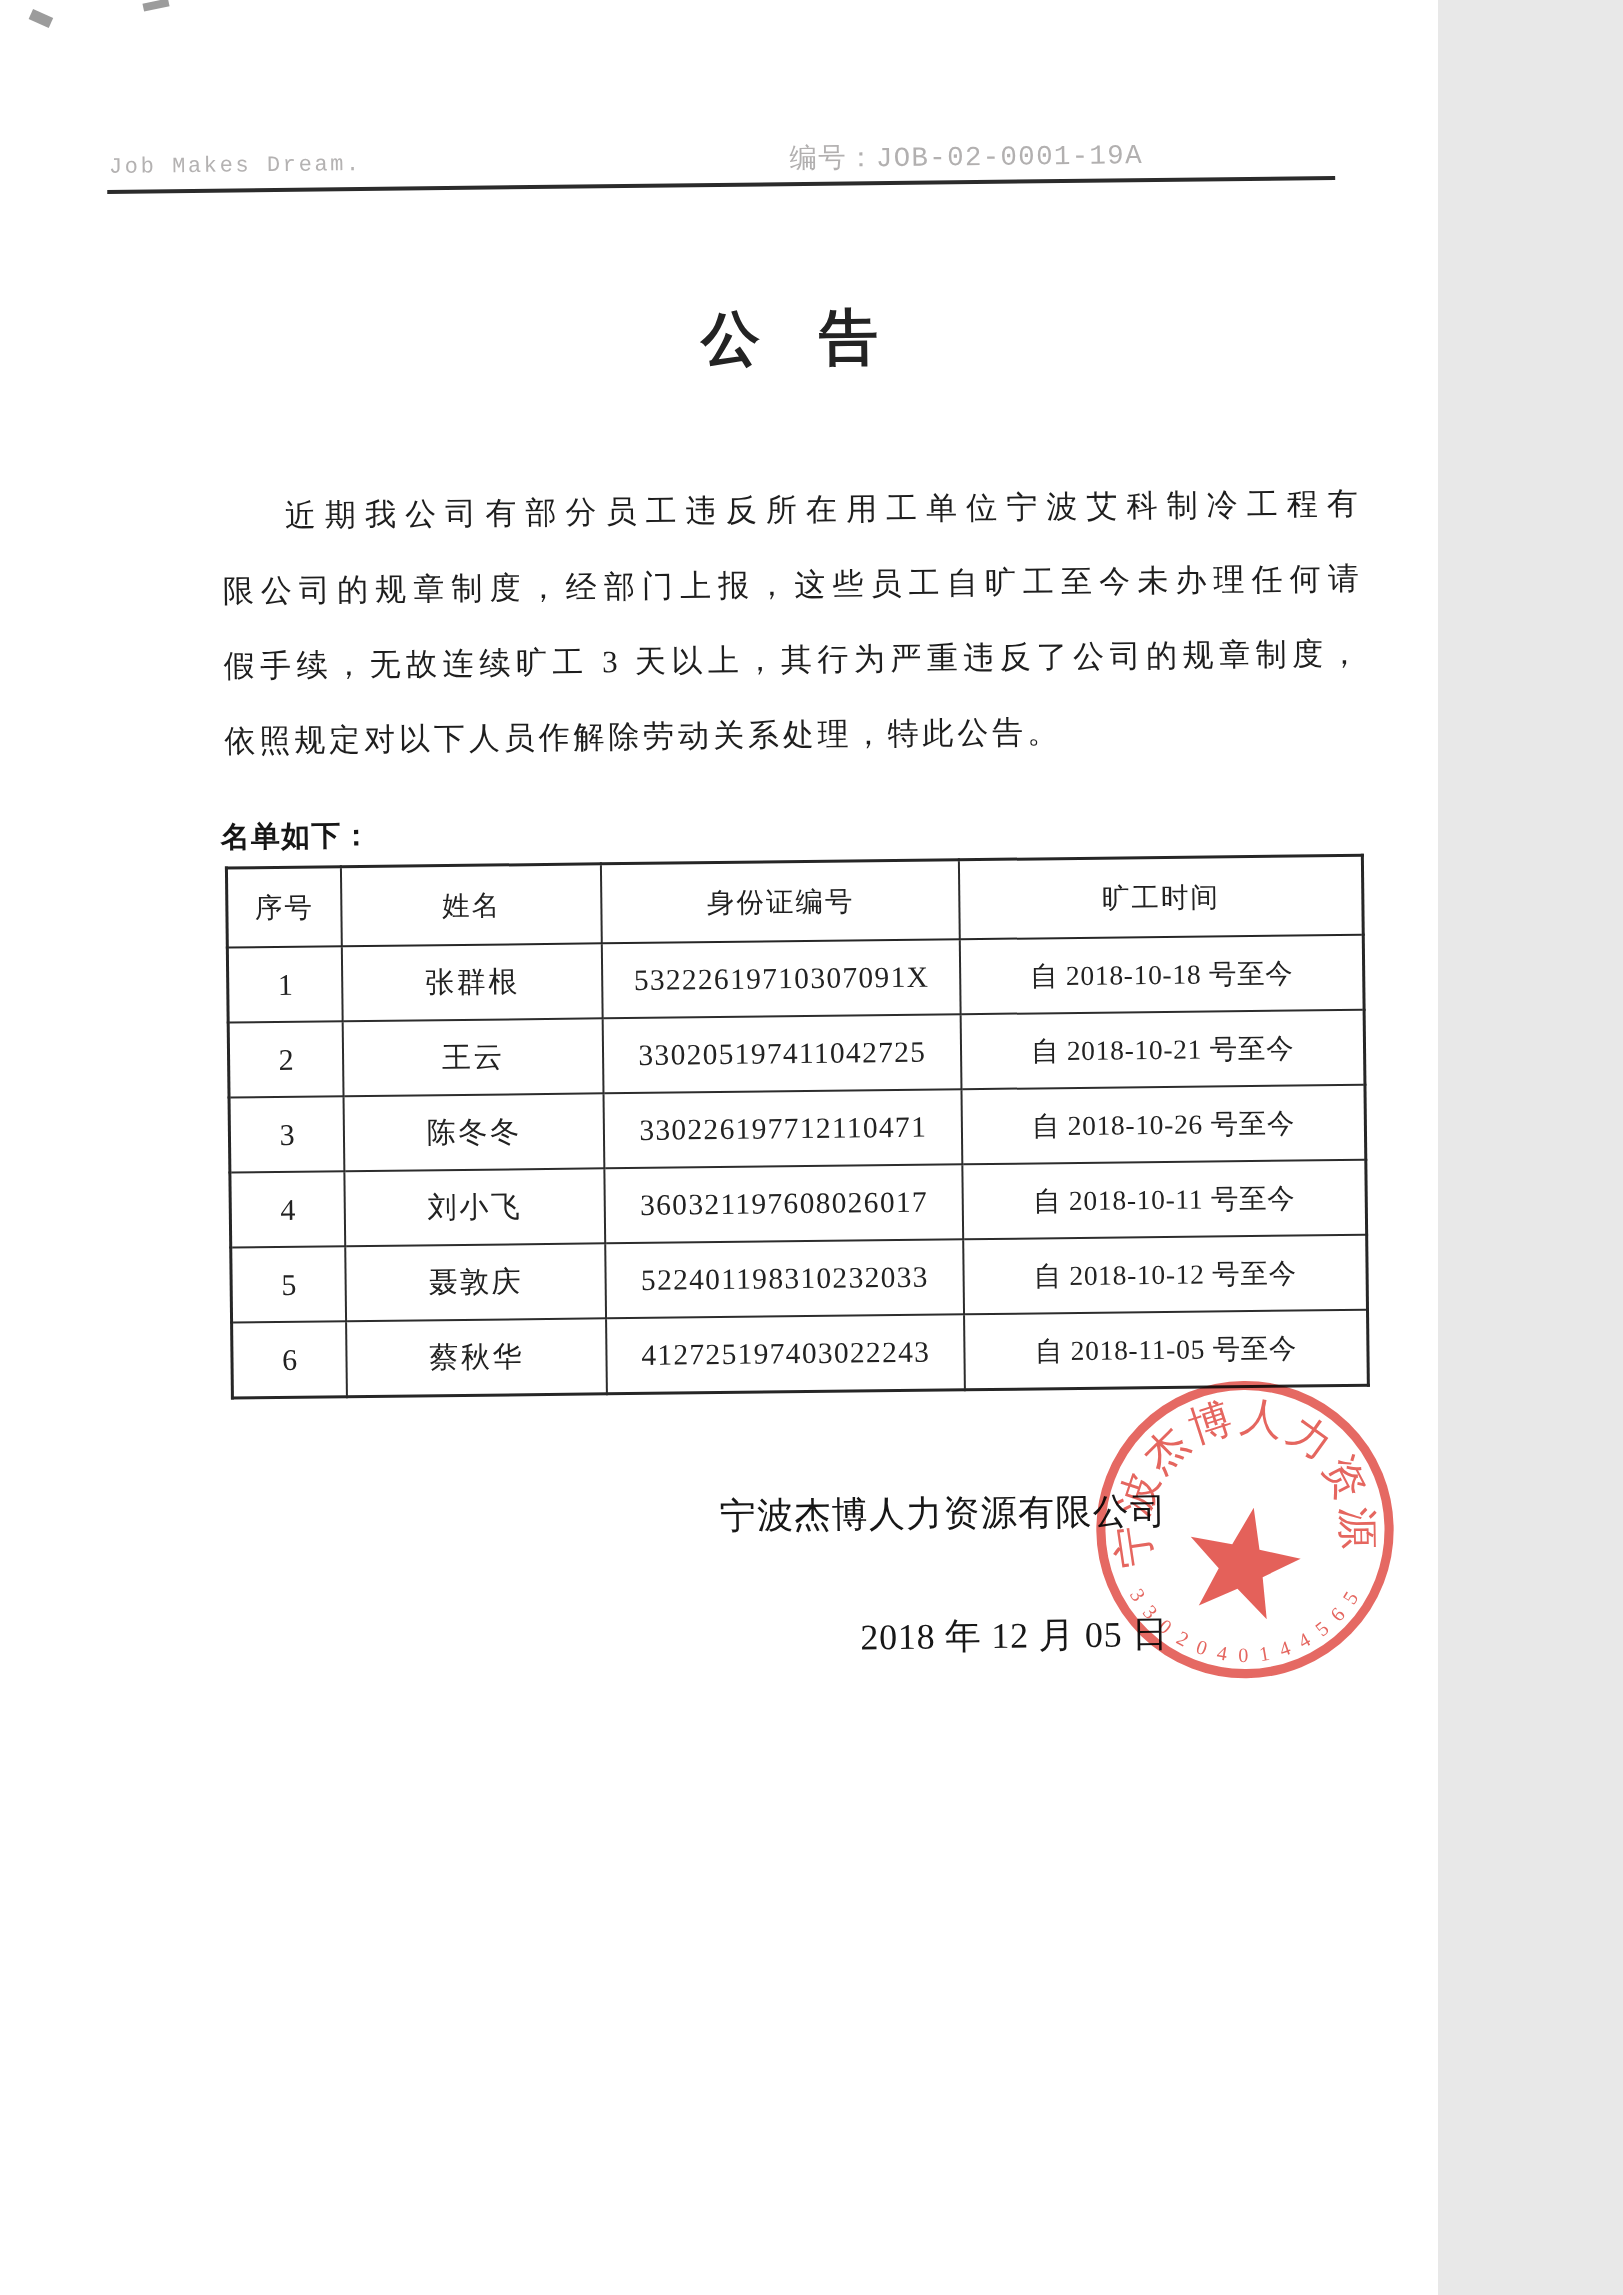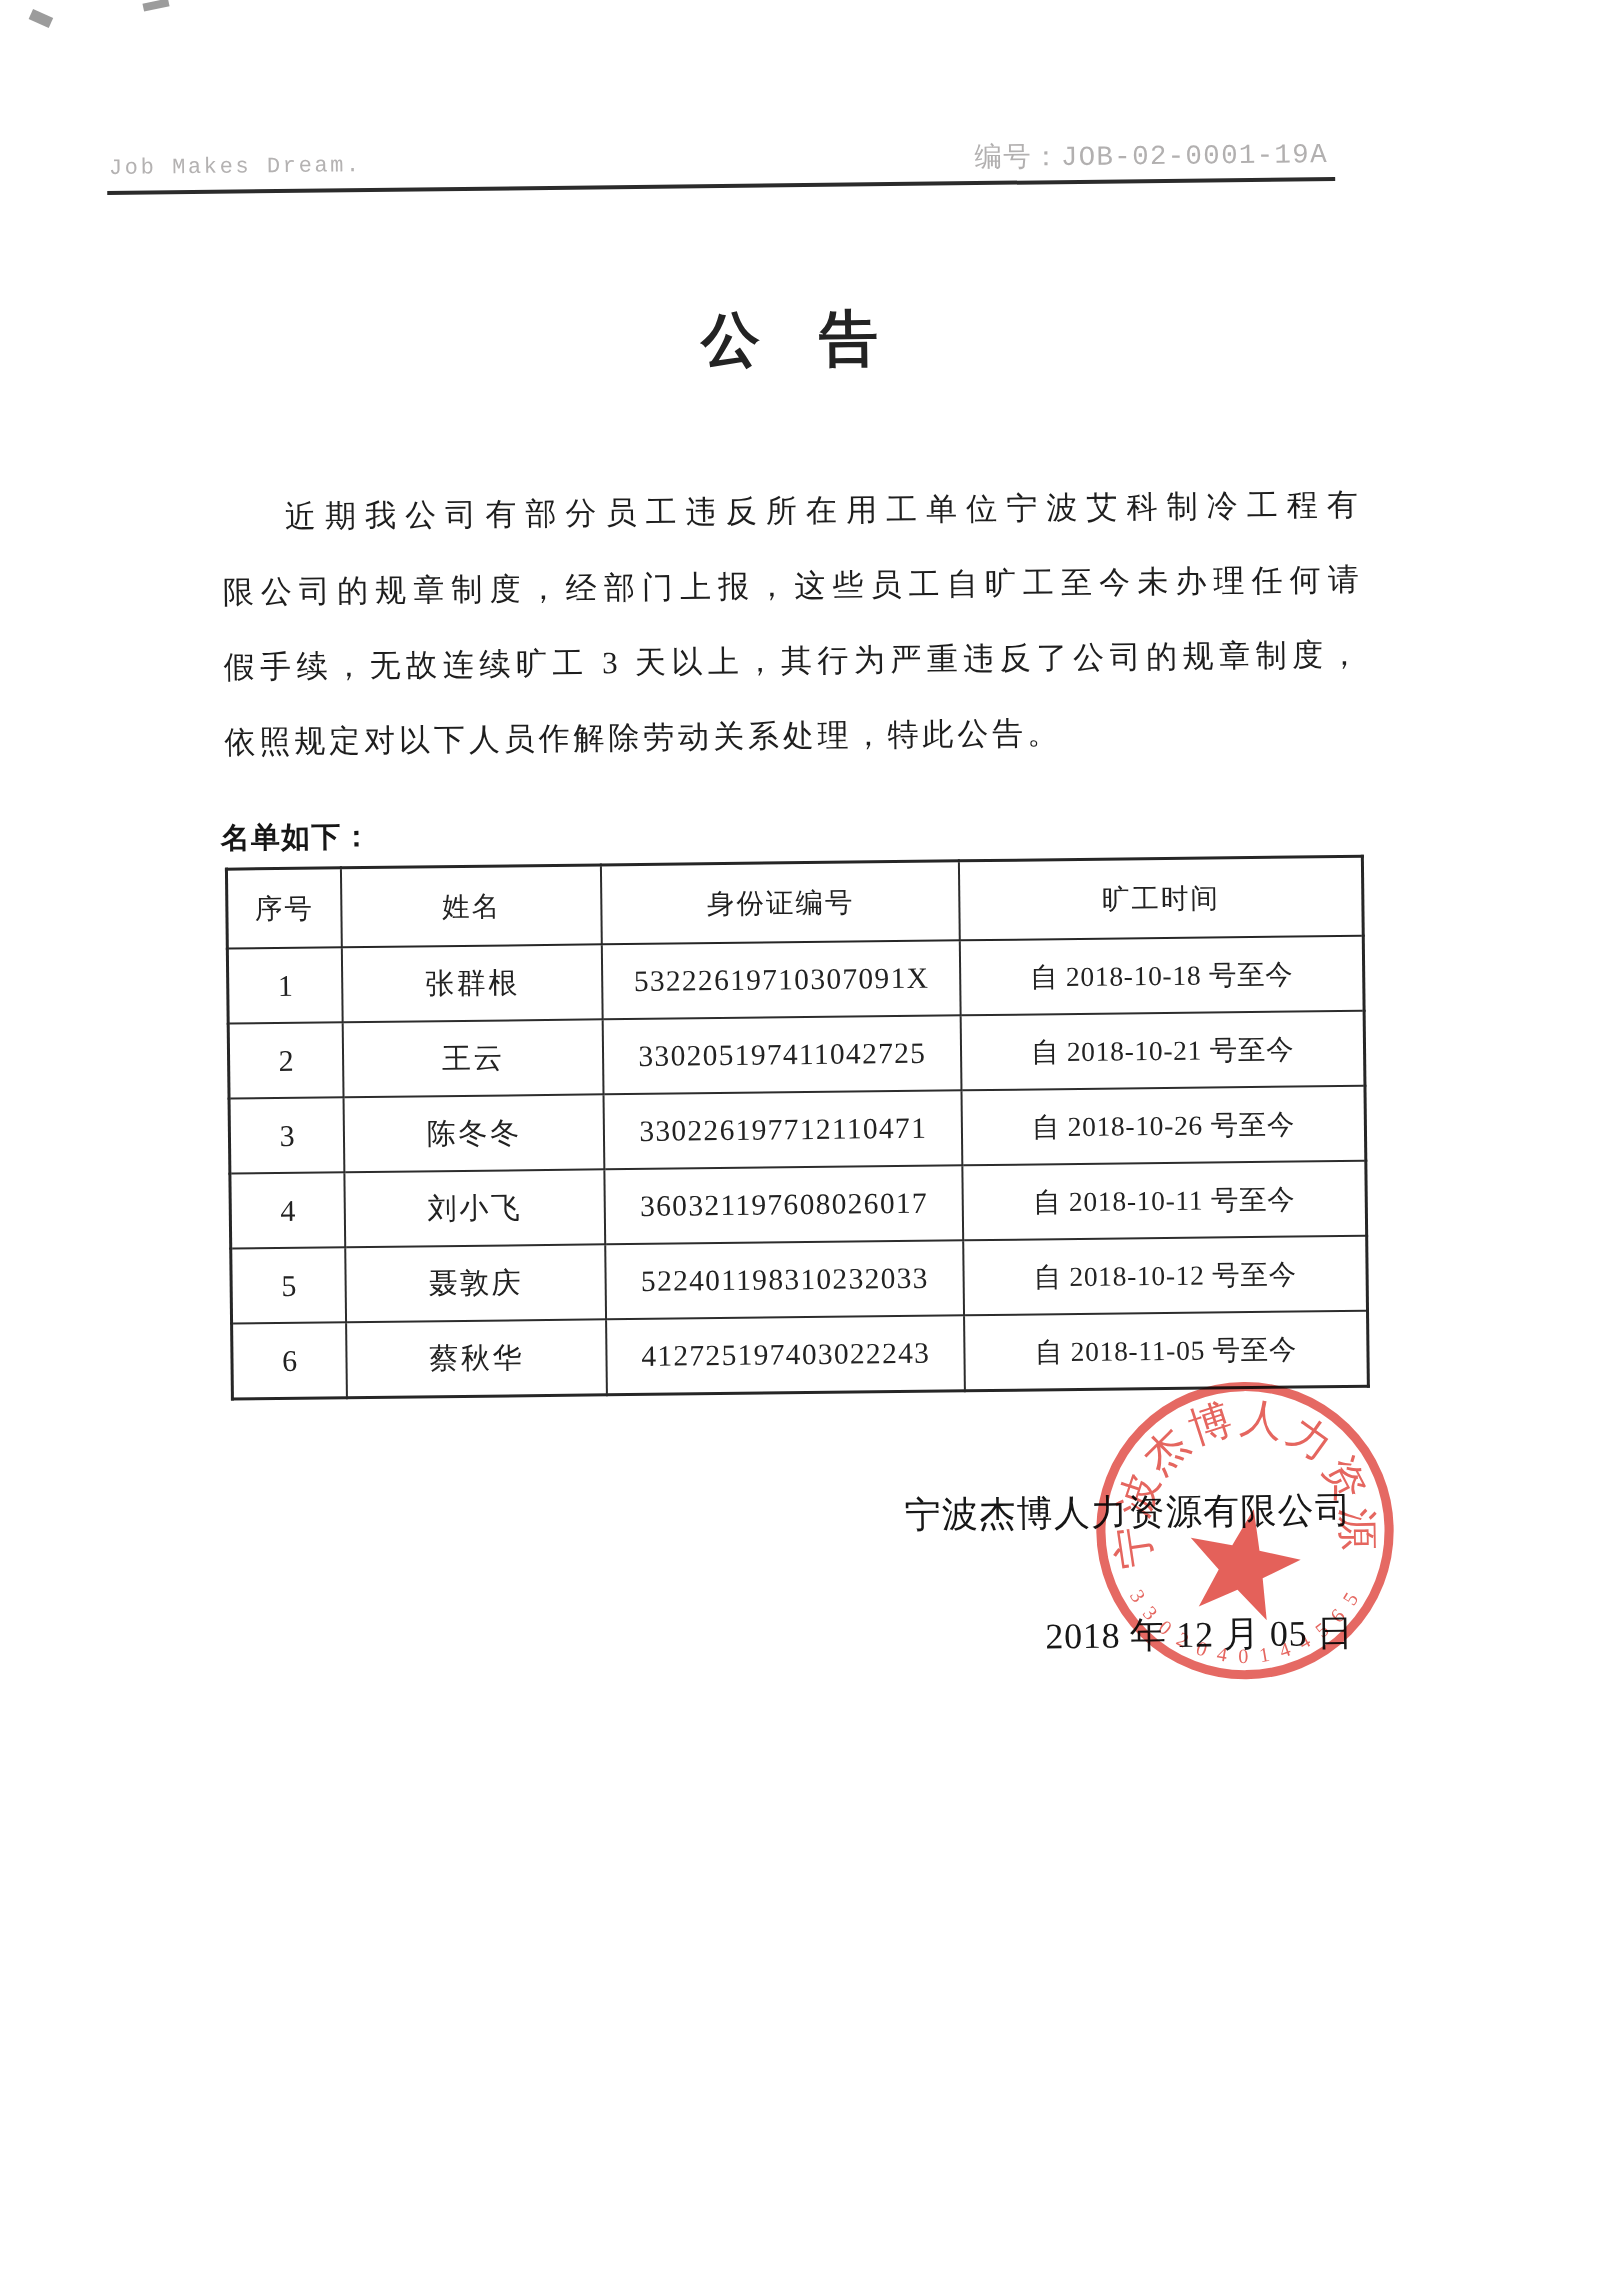--- a/index.html
+++ b/index.html
@@ -1,17 +1,17 @@
 <!DOCTYPE html>
 <html style="font-size:10.5px"><head>
 <meta charset="utf-8">
 <style>
   html,body{margin:0;padding:0;background:#e8e8e8;}
   .page{
-    position:relative;width:1623px;height:2295px;background:#ffffff;
+    position:relative;width:1438px;height:2295px;background:#ffffff;
     overflow:hidden;font-family:"Liberation Serif","DejaVu Serif",serif;color:#1c1c1c;
   }
   .tilt{position:absolute;inset:0;transform:rotate(-0.65deg);transform-origin:50% 38%;}
 
   
   .hdr-slogan{
     position:absolute;left:117px;top:148px;
     font-family:"Liberation Mono","DejaVu Sans Mono",monospace;
     font-size:22px;letter-spacing:2.6px;color:#b4b2b2;
   }

